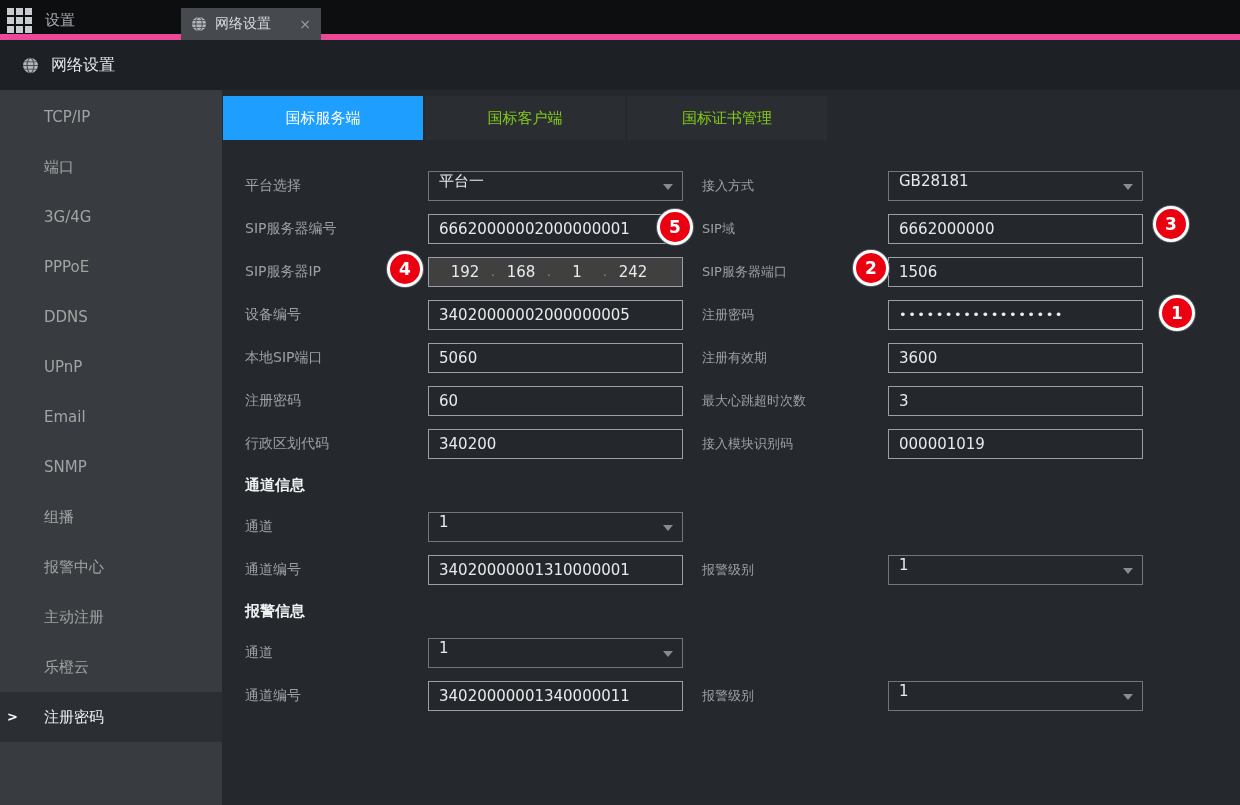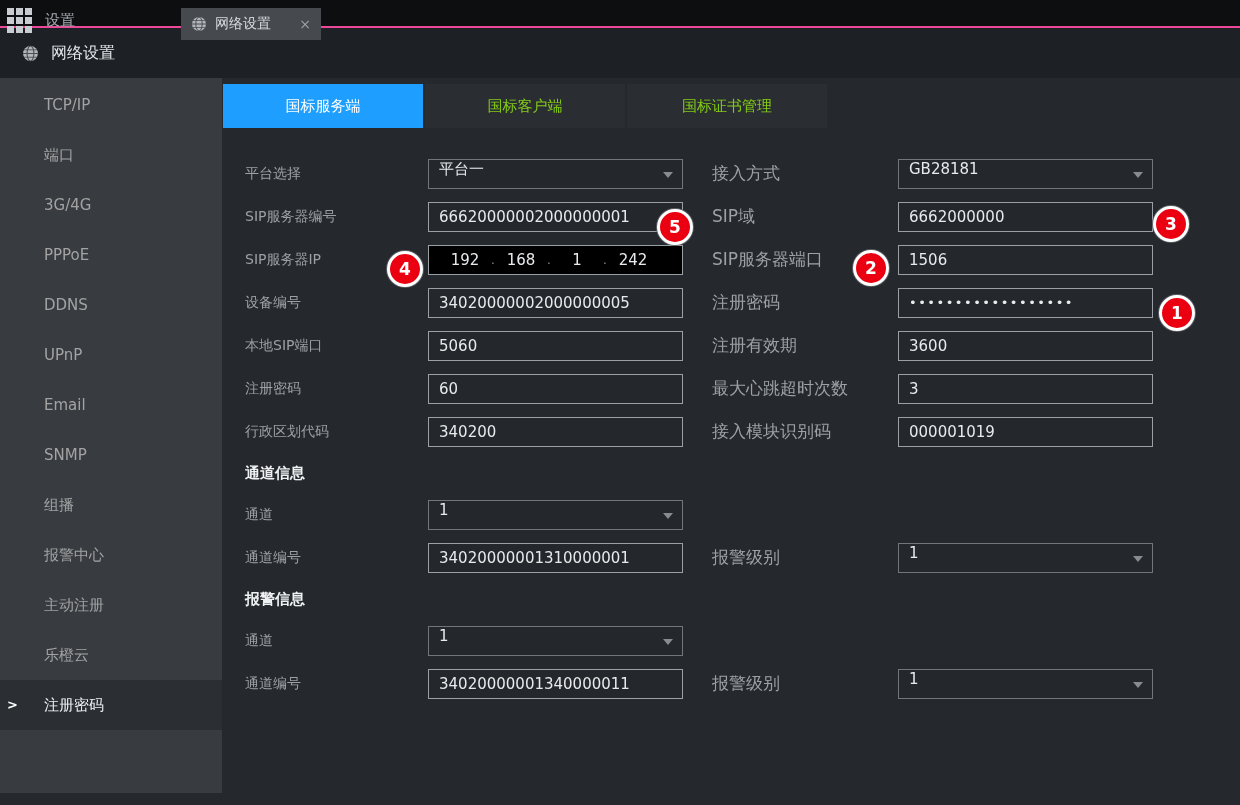--- a/index.html
+++ b/index.html
@@ -2,21 +2,21 @@
 <html><head>
 <meta charset="utf-8">
 <style>
   html,body { margin:0; padding:0; }
   body {
     width:1240px; height:805px; overflow:hidden; position:relative;
     background:#25282c; font-family:"DejaVu Sans","Liberation Sans",sans-serif;
     -webkit-font-smoothing:antialiased;
   }
   
-  .topbar { height:28px; background:#0c0e10; position:relative; border-bottom:2px solid #ec4899; box-sizing:border-box; }
+  .topbar { height:40px; background:#0c0e10; position:relative; border-bottom:6px solid #ec4899; box-sizing:border-box; }
   .grid-icon { position:absolute; left:7px; top:8px; width:25px; height:25px;
     display:grid; grid-template-columns:repeat(3,1fr); grid-template-rows:repeat(3,1fr); gap:2px; cursor:pointer; }
   .grid-icon span { background:#c9cdd1; }
   .home-tab { position:absolute; left:45px; top:0; height:40px; line-height:40px;
     color:#a6abb0; font-size:15px; cursor:pointer; }
   .doc-tab { position:absolute; left:181px; top:8px; width:140px; height:32px;
     background:#46494e; display:flex; align-items:center; padding:0 10px; box-sizing:border-box; cursor:pointer; }
   .doc-tab .tab-label { color:#d8dbde; font-size:14px; margin-left:8px; }
   .doc-tab .close { margin-left:auto; color:#9ba0a5; font-size:14px; line-height:1; cursor:pointer; }
   .globe { width:16px; height:16px; flex:0 0 auto; }
@@ -39,31 +39,31 @@
   .gb-tabs { position:absolute; left:1px; top:6px; display:flex; }
   .gb-tab { width:200px; height:44px; margin-right:2px; display:flex; align-items:center;
     justify-content:center; background:#2a2e33; color:#84cc16; font-size:15px; cursor:pointer; }
   .gb-tab.active { background:#1e9fff; color:#ffffff; }
   
   .form { position:absolute; left:0; right:0; top:74px; }
   .row { display:flex; align-items:center; height:43px; padding-left:23px; }
   .row.heading { height:40px; }
   .h-label { color:#eef0f2; font-weight:bold; font-size:15px; }
   .lbl1 { width:183px; color:#9ca1a6; font-size:14px; flex:0 0 auto; white-space:nowrap; }
-  .lbl2 { width:186px; margin-left:29px; color:#9ca1a6; font-size:17px; flex:0 0 auto; white-space:nowrap; }
+  .lbl2 { width:186px; margin-left:19px; color:#9ca1a6; font-size:13px; flex:0 0 auto; white-space:nowrap; }
   .fld { width:255px; height:30px; box-sizing:border-box; background:#24272b;
     border:1px solid #9aa0a6; color:#e8eaec; font-size:15px; padding:0 10px; flex:0 0 auto;
     font-family:"DejaVu Sans","Liberation Sans",sans-serif; outline:none; }
   input.fld { line-height:28px; }
   .select { width:255px; height:30px; box-sizing:border-box; background:#24272b;
     border:1px solid #70767c; color:#e8eaec; font-size:15px; padding:0 24px 0 10px;
     display:flex; align-items:flex-start; position:relative; flex:0 0 auto; cursor:pointer; }
   .select .arrow { position:absolute; right:9px; top:12px; width:0; height:0;
     border-left:5px solid transparent; border-right:5px solid transparent; border-top:6px solid #878c92; }
-  .ipfld { width:255px; height:30px; box-sizing:border-box; background:#000000;
+  .ipfld { width:255px; height:30px; box-sizing:border-box; background:#404040;
     border:1px solid #9aa0a6; display:flex; align-items:center; padding-left:14px; flex:0 0 auto; cursor:text; }
   .ipfld .oct { width:44px; text-align:center; color:#e8eaec; font-size:15px; }
   .ipfld .ipdot { width:12px; text-align:center; color:#888d92; font-size:12px; }
   .pwd { font-size:13px; letter-spacing:1.5px; }
   
   .badge { position:absolute; z-index:5; width:30px; height:30px; border-radius:50%;
     background:#ea0010; border:3px solid #ffffff; box-shadow:0 0 0 1px #5a5f64;
     display:flex; align-items:center; justify-content:center;
     color:#ffffff; font-weight:bold; font-size:17px; }
   .badge-1 { left:1159px; top:295px; }

